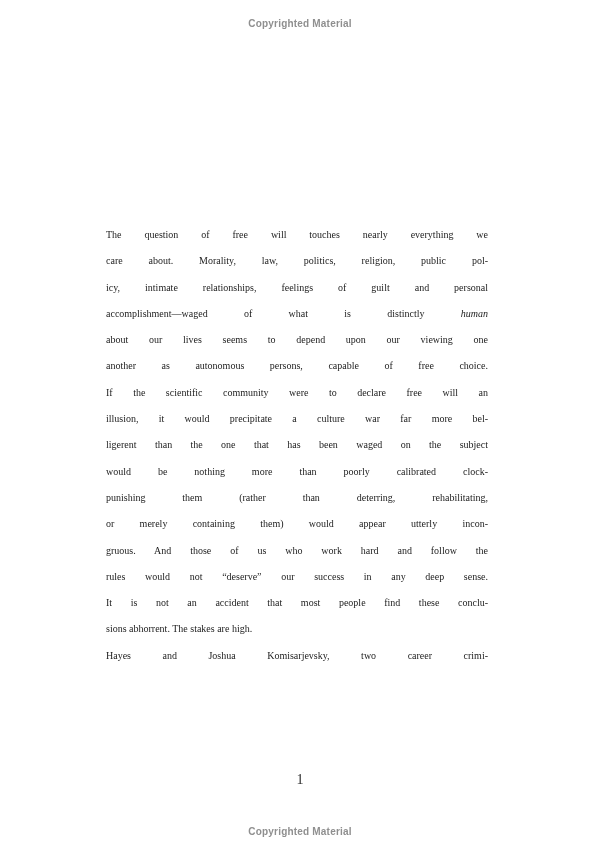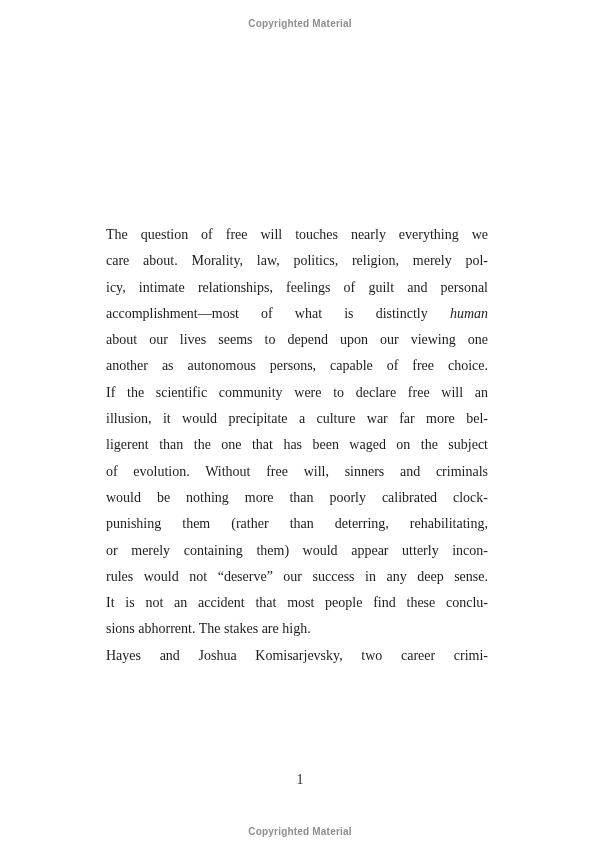--- a/index.html
+++ b/index.html
@@ -31,21 +31,21 @@
   }
   .notice.top { top: 18px; }
   .notice.bottom { top: 826px; }
   .text-block {
     position: absolute;
     left: 106px;
     top: 222px;
     width: 382px;
   }
   .line {
-    font-size: 14px;
+    font-size: 10px;
     line-height: 26.3px;
     color: var(--body-text, #1c1c1c);
     text-align: justify;
     text-align-last: justify;
     white-space: nowrap;
   }
   .line.no-justify { text-align-last: left; }
   .line.indent { text-indent: 27px; }
   .line em { }
   .page-number {
@@ -60,32 +60,32 @@
   }
 </style>
 </head>
 <body>
 
 <div class="page">
   <div class="notice top">Copyrighted Material</div>
 
   <div class="text-block">
       <div class="line"><span>The question of free will touches nearly everything we</span></div>
-      <div class="line"><span>care about. Morality, law, politics, religion, merely pol-</span></div>
+      <div class="line"><span>care about. Morality, law, politics, religion, public pol-</span></div>
       <div class="line"><span>icy, intimate relationships, feelings of guilt and personal</span></div>
-      <div class="line"><span>accomplishment—most of what is distinctly </span><em>human</em></div>
+      <div class="line"><span>accomplishment—waged of what is distinctly </span><em>human</em></div>
       <div class="line"><span>about our lives seems to depend upon our viewing one</span></div>
       <div class="line"><span>another as autonomous persons, capable of free choice.</span></div>
       <div class="line"><span>If the scientific community were to declare free will an</span></div>
       <div class="line"><span>illusion, it would precipitate a culture war far more bel-</span></div>
       <div class="line"><span>ligerent than the one that has been waged on the subject</span></div>
-      <div class="line"><span>of evolution. Without free will, sinners and criminals</span></div>
       <div class="line"><span>would be nothing more than poorly calibrated clock-</span></div>
       <div class="line"><span>punishing them (rather than deterring, rehabilitating,</span></div>
       <div class="line"><span>or merely containing them) would appear utterly incon-</span></div>
+      <div class="line"><span>gruous. And those of us who work hard and follow the</span></div>
       <div class="line"><span>rules would not “deserve” our success in any deep sense.</span></div>
       <div class="line"><span>It is not an accident that most people find these conclu-</span></div>
       <div class="line no-justify"><span>sions abhorrent. The stakes are high.</span></div>
       <div class="line"><span>Hayes and Joshua Komisarjevsky, two career crimi-</span></div>
     </div>
 
   <div class="page-number">1</div>
 
   <div class="notice bottom">Copyrighted Material</div>
 </div>

